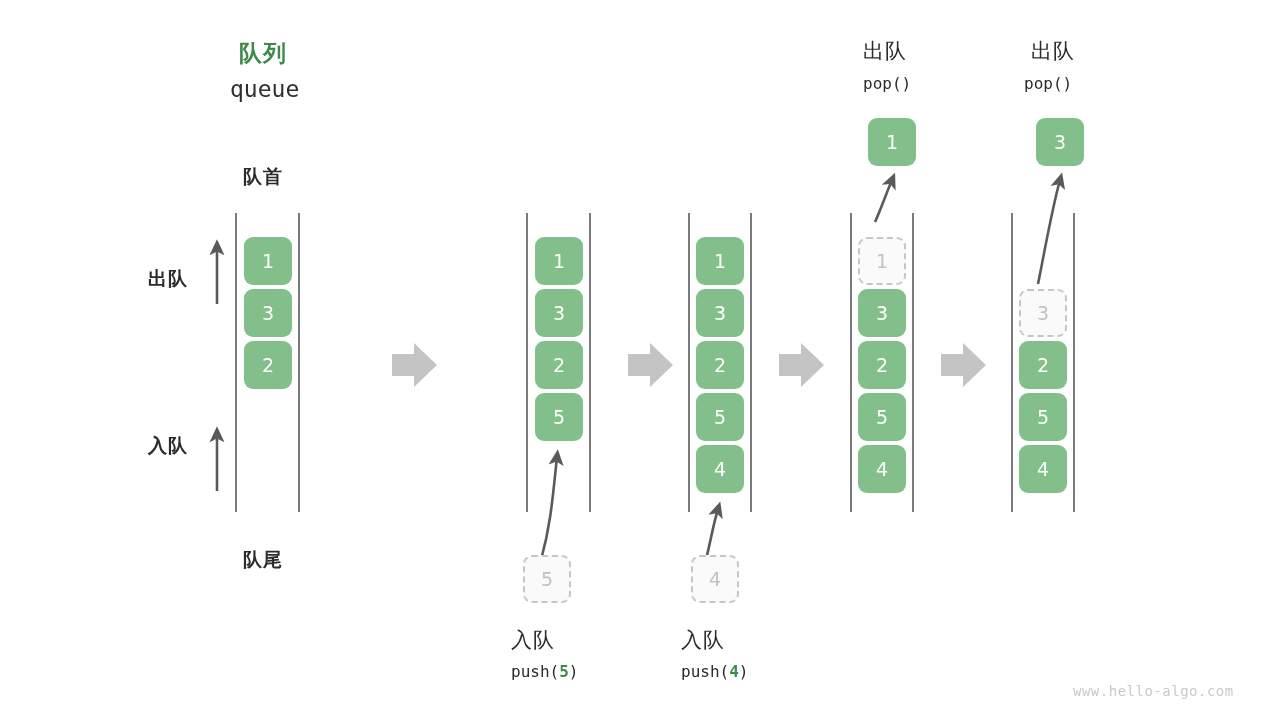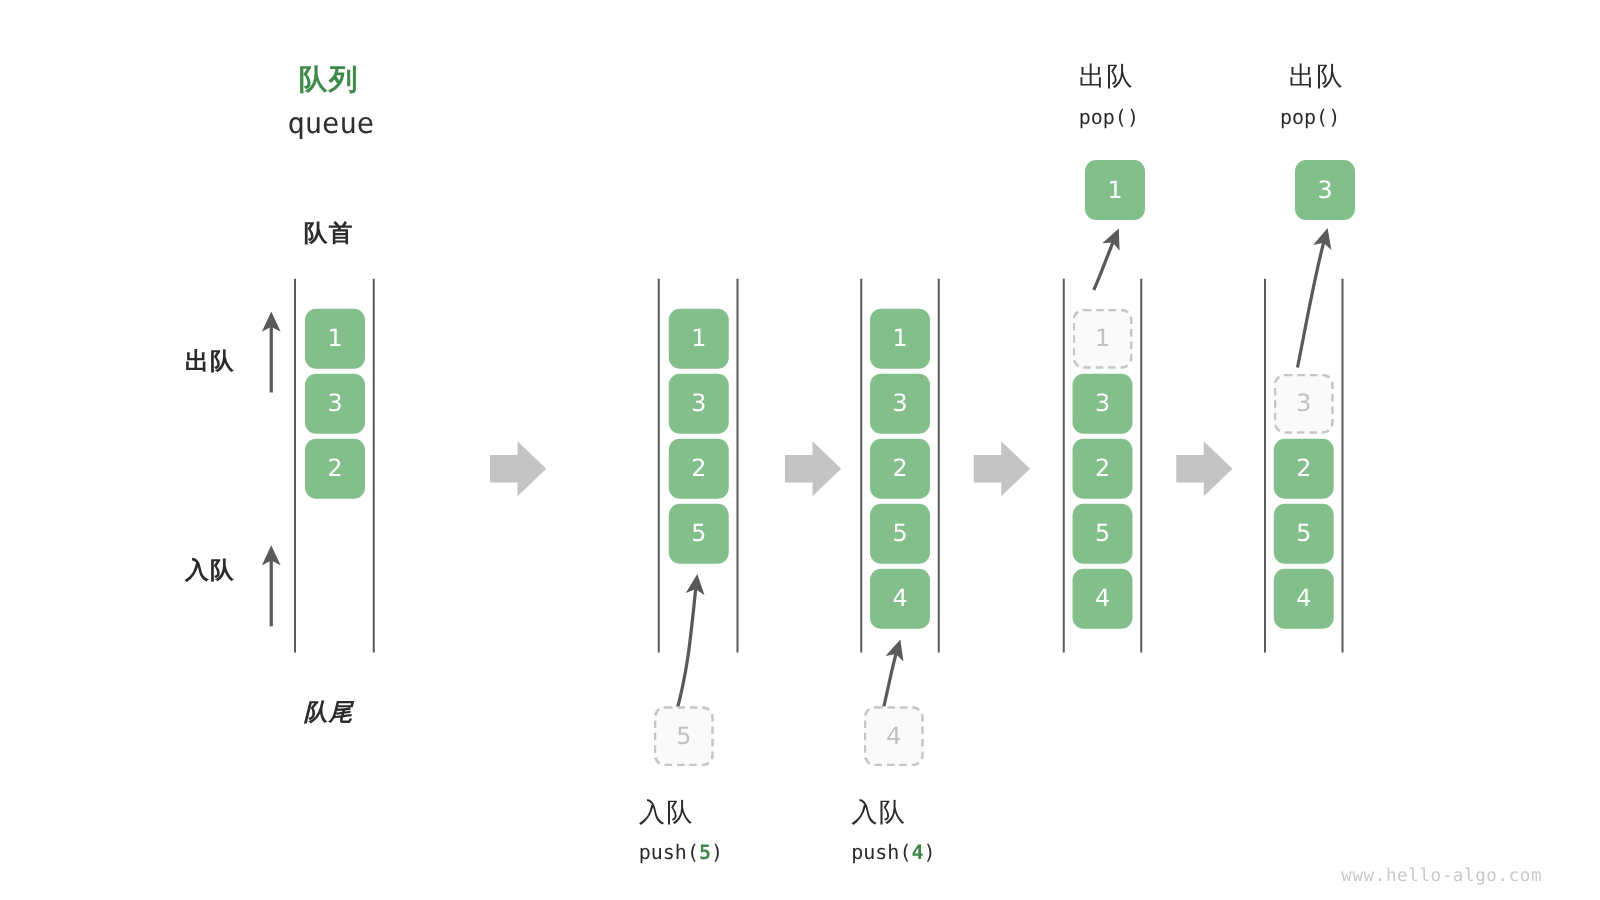--- a/index.html
+++ b/index.html
@@ -3,21 +3,21 @@
 <meta charset="utf-8">
 <style>
   html,body{margin:0;padding:0;}
   body{
     width:1280px;height:720px;
     background:#ffffff;
     font-family:"DejaVu Sans","Liberation Sans",sans-serif;
     overflow:hidden;
     position:relative;
   }
-  #stage{position:absolute;left:0;top:14px;width:1280px;height:620px;}
+  #stage{position:absolute;left:0;top:4px;width:1280px;height:620px;}
   svg#art{position:absolute;left:0;top:0;width:1280px;height:720px;}
 
   .txt{position:absolute;white-space:pre;}
   .t-title-cn{
     color:#3f8a4b;font-weight:bold;font-size:23px;
     font-family:"DejaVu Sans","Liberation Sans",sans-serif;
     letter-spacing:1px;
   }
   .t-title-en{
     color:#2f2f2f;font-size:23px;
@@ -126,21 +126,21 @@
       <path d="M628,350 L650,350 L650,339 L673,361 L650,383 L650,372 L628,372 Z"></path>
       <path d="M779,350 L801,350 L801,339 L824,361 L801,383 L801,372 L779,372 Z"></path>
       <path d="M941,350 L963,350 L963,339 L986,361 L963,383 L963,372 L941,372 Z"></path>
     </g>
   </svg>
 
   <div class="txt t-title-cn" style="left:239px;top:34px;">队列</div>
   <div class="txt t-title-en" style="left:230px;top:72px;">queue</div>
 
   <div class="txt t-bold-cn" style="left:243px;top:160px;">队首</div>
-  <div class="txt t-bold-cn" style="left:243px;top:543px;font-style:italic;">队尾</div>
+  <div class="txt t-bold-cn" style="left:243px;top:543px;">队尾</div>
 
   <div class="txt t-bold-cn" style="left:148px;top:262px;">出队</div>
   <div class="txt t-bold-cn" style="left:148px;top:429px;">入队</div>
 
   <div class="cell" style="left:244px;top:233px;">1</div>
   <div class="cell" style="left:244px;top:285px;">3</div>
   <div class="cell" style="left:244px;top:337px;">2</div>
 
   <div class="cell" style="left:535px;top:233px;">1</div>
   <div class="cell" style="left:535px;top:285px;">3</div>

